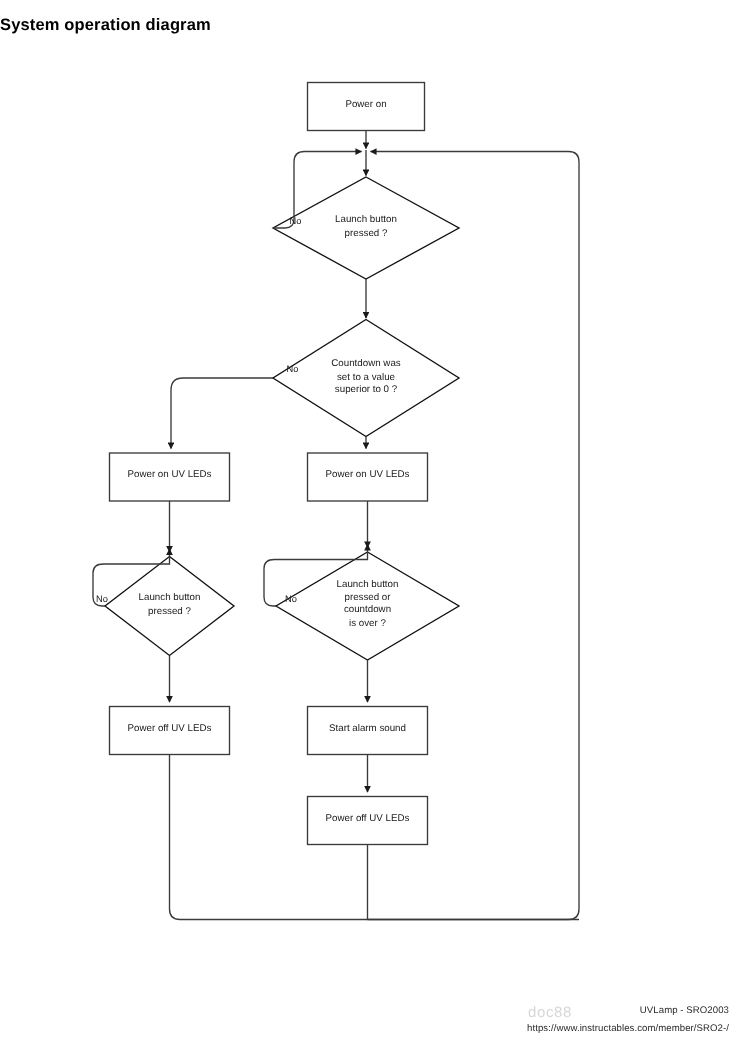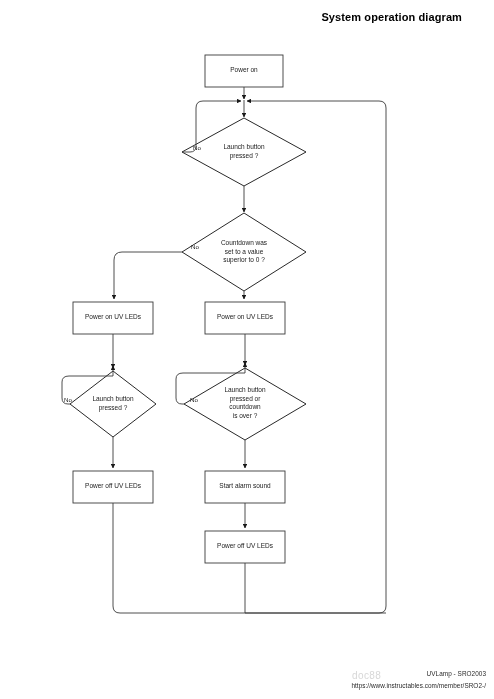--- a/index.html
+++ b/index.html
@@ -13,21 +13,21 @@
     position: relative;
     overflow: hidden;
     font-family: "Liberation Sans", sans-serif;
     color: #000000;
   }
   #page-title {
     position: absolute;
     left: 0;
     top: 11px;
     width: 462px;
-    text-align: right;
+    text-align: left;
     font-size: 11px;
     font-weight: bold;
     letter-spacing: 0.1px;
   }
   #diagram-canvas {
     position: absolute;
     left: 0;
     top: 0;
     width: 494px;
     height: 699px;

